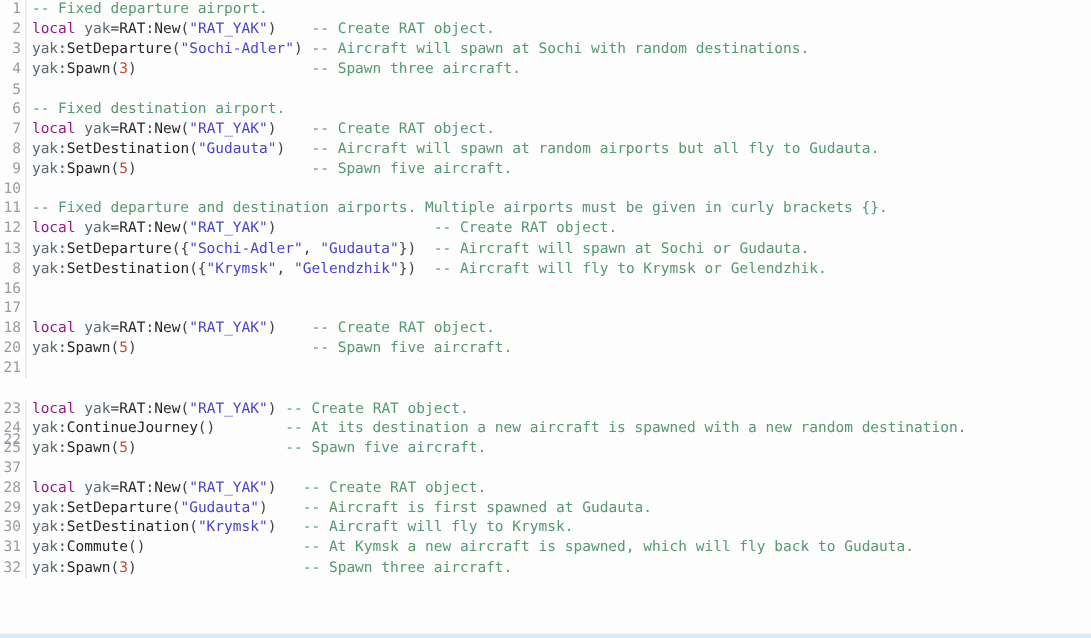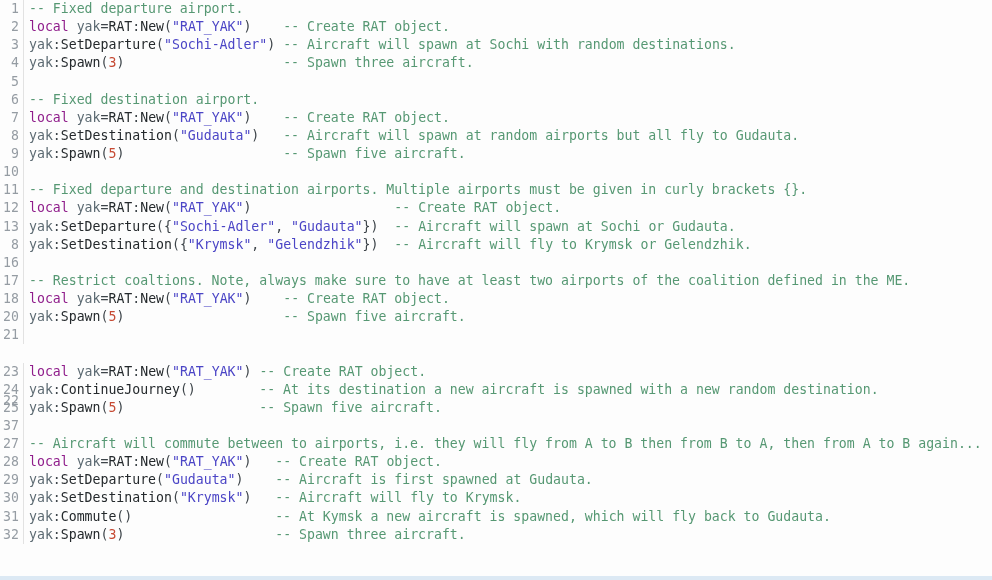--- a/index.html
+++ b/index.html
@@ -100,21 +100,20 @@
       <div class="line">
         <span class="ln">8</span>
         <span class="code"><span class="tok-v">yak</span><span class="tok-p">:</span><span class="tok-f">SetDestination</span><span class="tok-p">({</span><span class="tok-s">"Krymsk"</span><span class="tok-p">,</span><span class="tok-w"> </span><span class="tok-s">"Gelendzhik"</span><span class="tok-p">})</span><span class="tok-w">  </span><span class="tok-c">-- Aircraft will fly to Krymsk or Gelendzhik.</span></span>
       </div>
       <div class="line">
         <span class="ln">16</span>
         <span class="code"></span>
       </div>
       <div class="line">
         <span class="ln">17</span>
-        <span class="code"><span class="tok-c">-- Restrict coaltions. Note, always make sure to have at least two airports of the coalition defined in the ME.</span></span>
       </div>
       <div class="line">
         <span class="ln">18</span>
         <span class="code"><span class="tok-k">local</span><span class="tok-w"> </span><span class="tok-v">yak</span><span class="tok-p">=</span><span class="tok-f">RAT</span><span class="tok-p">:</span><span class="tok-f">New</span><span class="tok-p">(</span><span class="tok-s">"RAT_YAK"</span><span class="tok-p">)</span><span class="tok-w">    </span><span class="tok-c">-- Create RAT object.</span></span>
       </div>
       <div class="line">
         <span class="ln">20</span>
         <span class="code"><span class="tok-v">yak</span><span class="tok-p">:</span><span class="tok-f">Spawn</span><span class="tok-p">(</span><span class="tok-n">5</span><span class="tok-p">)</span><span class="tok-w">                    </span><span class="tok-c">-- Spawn five aircraft.</span></span>
       </div>
       <div class="line">
@@ -134,24 +133,20 @@
       </div>
       <div class="line">
         <span class="ln">25</span>
         <span class="code"><span class="tok-v">yak</span><span class="tok-p">:</span><span class="tok-f">Spawn</span><span class="tok-p">(</span><span class="tok-n">5</span><span class="tok-p">)</span><span class="tok-w">                 </span><span class="tok-c">-- Spawn five aircraft.</span></span>
       </div>
       <div class="line">
         <span class="ln">37</span>
         <span class="code"></span>
       </div>
       <div class="line">
-        <span class="ln">27</span>
-        <span class="code"><span class="tok-c">-- Aircraft will commute between to airports, i.e. they will fly from A to B then from B to A, then from A to B again...</span></span>
-      </div>
-      <div class="line">
         <span class="ln">28</span>
         <span class="code"><span class="tok-k">local</span><span class="tok-w"> </span><span class="tok-v">yak</span><span class="tok-p">=</span><span class="tok-f">RAT</span><span class="tok-p">:</span><span class="tok-f">New</span><span class="tok-p">(</span><span class="tok-s">"RAT_YAK"</span><span class="tok-p">)</span><span class="tok-w">   </span><span class="tok-c">-- Create RAT object.</span></span>
       </div>
       <div class="line">
         <span class="ln">29</span>
         <span class="code"><span class="tok-v">yak</span><span class="tok-p">:</span><span class="tok-f">SetDeparture</span><span class="tok-p">(</span><span class="tok-s">"Gudauta"</span><span class="tok-p">)</span><span class="tok-w">    </span><span class="tok-c">-- Aircraft is first spawned at Gudauta.</span></span>
       </div>
       <div class="line">
         <span class="ln">30</span>
         <span class="code"><span class="tok-v">yak</span><span class="tok-p">:</span><span class="tok-f">SetDestination</span><span class="tok-p">(</span><span class="tok-s">"Krymsk"</span><span class="tok-p">)</span><span class="tok-w">   </span><span class="tok-c">-- Aircraft will fly to Krymsk.</span></span>

